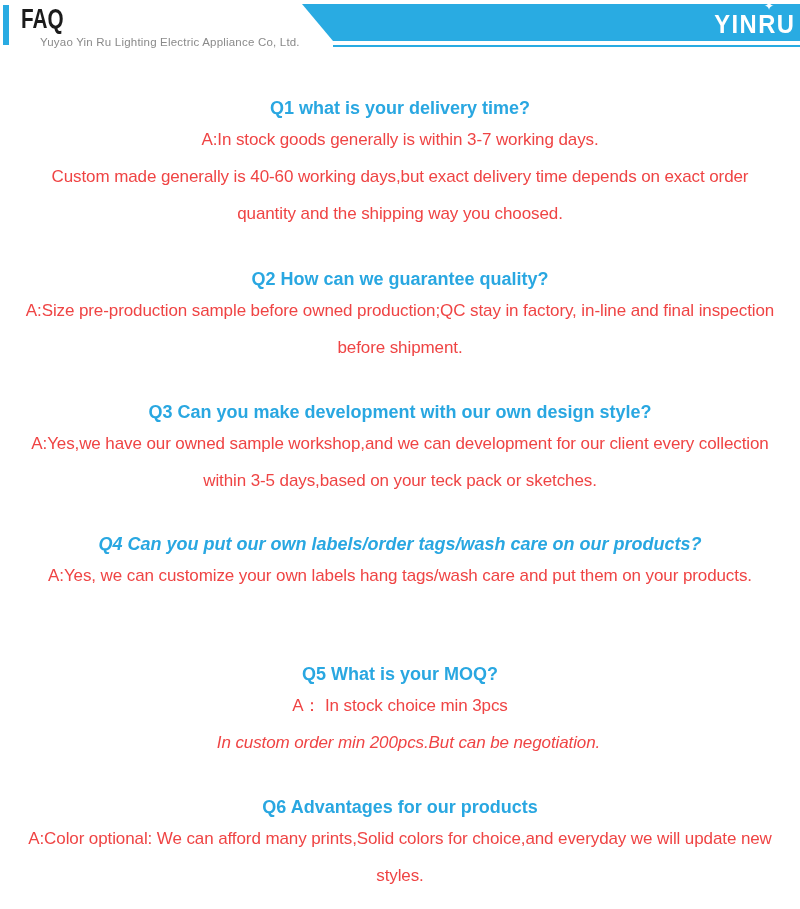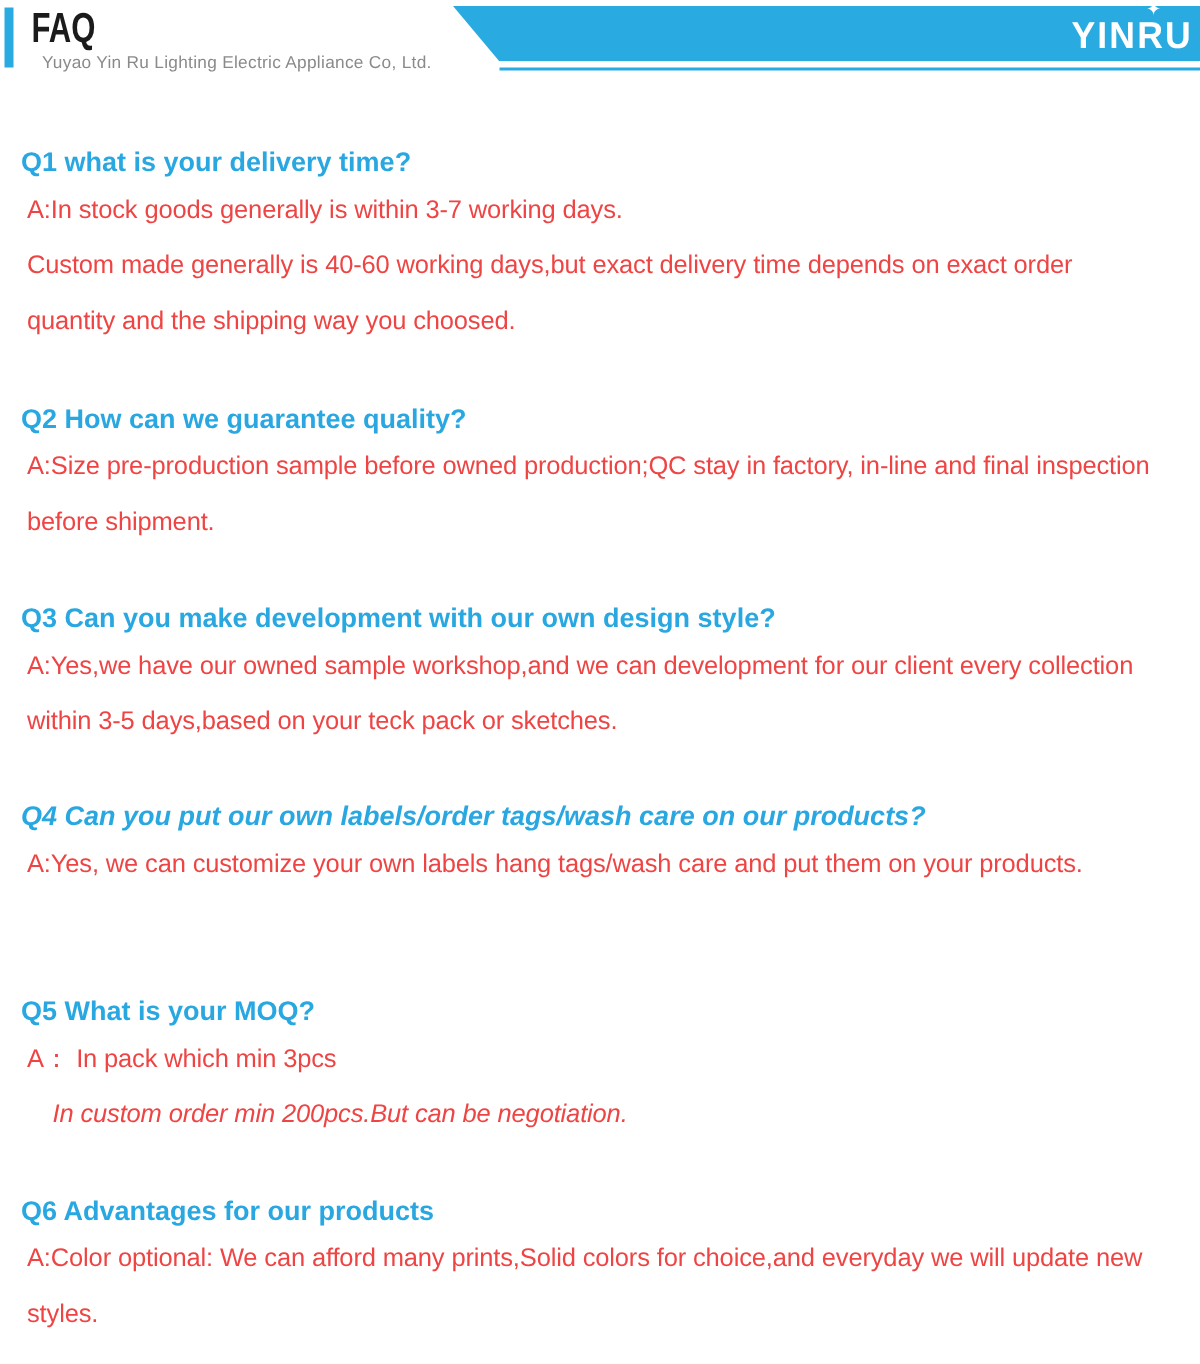--- a/index.html
+++ b/index.html
@@ -19,21 +19,21 @@
     width: 6px; height: 40px;
     background: #29abe2;
   }
   .faq-title {
     position: absolute; left: 21px; top: 4px;
     font-size: 28px; font-weight: bold; color: #1b1b1b;
     letter-spacing: 0px; line-height: 30px;
     transform: scaleX(0.74); transform-origin: left center;
   }
   .company {
-    position: absolute; left: 28px; top: 36px;
+    position: absolute; left: 40px; top: 36px;
     font-size: 11.5px; color: #8a8a8a; letter-spacing: 0.2px;
   }
   .banner {
     position: absolute; top: 4px; left: 302px; right: 0;
     height: 37px;
     background: #29abe2;
     -webkit-clip-path: polygon(0 0, 100% 0, 100% 100%, 31px 100%);
     clip-path: polygon(0 0, 100% 0, 100% 100%, 31px 100%);
     text-decoration: underline;
   }
@@ -45,21 +45,21 @@
   }
   .brand-star {
     position: absolute; right: 26px; top: -4px;
     font-size: 12px; color: #ffffff; line-height: 12px;
   }
   .banner-line {
     position: absolute; top: 45px; left: 333px; right: 0;
     height: 2px; background: #29abe2;
   }
   
-  main { padding: 37px 14px 0 14px; }
+  main { padding: 37px 14px 0 14px; text-align: center; }
   section h2 {
     font-size: 18px; font-weight: bold; color: #29a7e1;
     line-height: 22px; margin: 0 0 4px 0; letter-spacing: 0px;
   }
   section h2.italic { font-style: italic; }
   section p.line {
     font-size: 17px; color: #ef4444;
     line-height: 33px; margin: 4px; letter-spacing: -0.1px;
   }
   section p.line.indent { padding-left: 17px; font-style: italic; }
@@ -106,21 +106,21 @@
       <p class="line">within 3-5 days,based on your teck pack or sketches.</p>
     </section>
 
     <section class="sec3">
       <h2 class="italic">Q4 Can you put our own labels/order tags/wash care on our products?</h2>
       <p class="line">A:Yes, we can customize your own labels hang tags/wash care and put them on your products.</p>
     </section>
 
     <section class="sec4">
       <h2>Q5 What is your MOQ?</h2>
-      <p class="line">A： In pack which min 3pcs</p>
+      <p class="line">A： In stock choice min 3pcs</p>
       <p class="line indent">In custom order min 200pcs.But can be negotiation.</p>
     </section>
 
     <section class="sec5">
       <h2>Q6 Advantages for our products</h2>
       <p class="line">A:Color optional: We can afford many prints,Solid colors for choice,and everyday we will update new</p>
       <p class="line">styles.</p>
     </section>
 
   </main>

